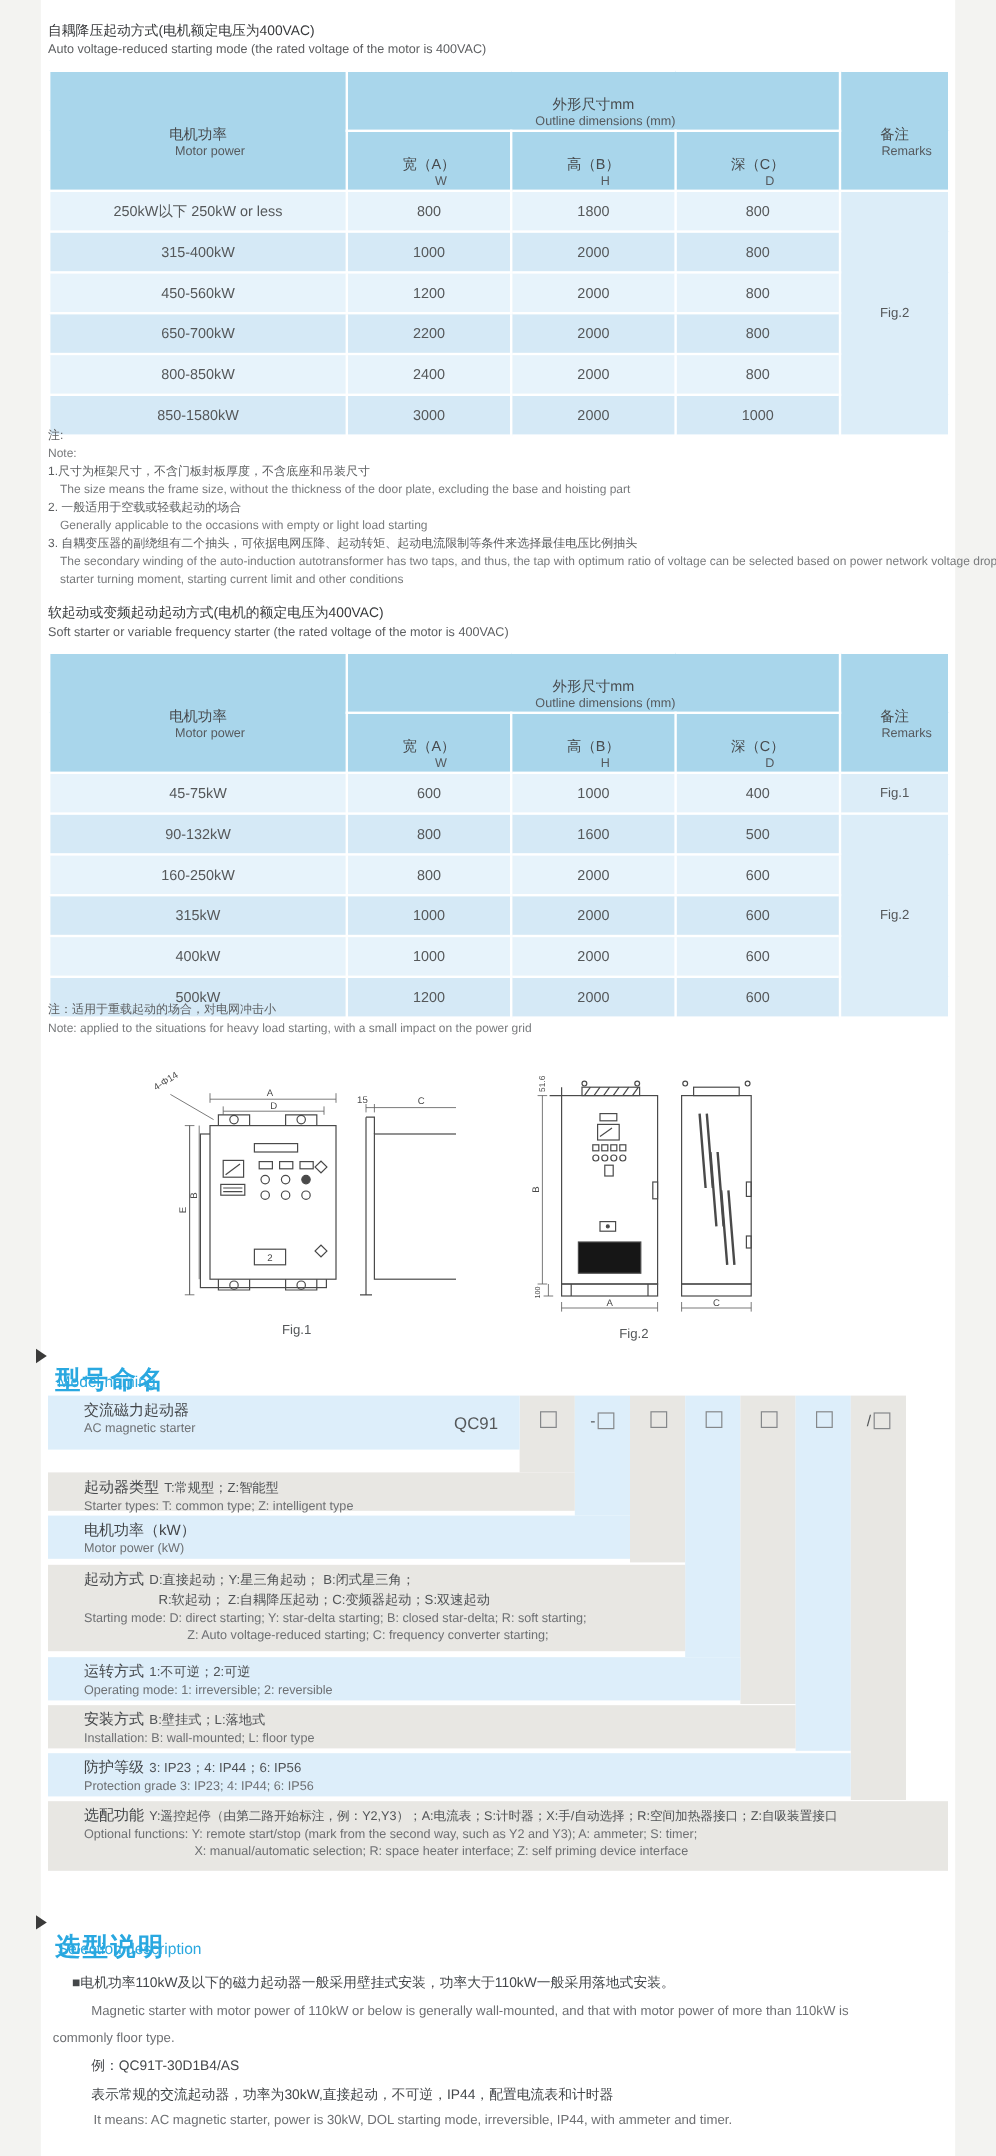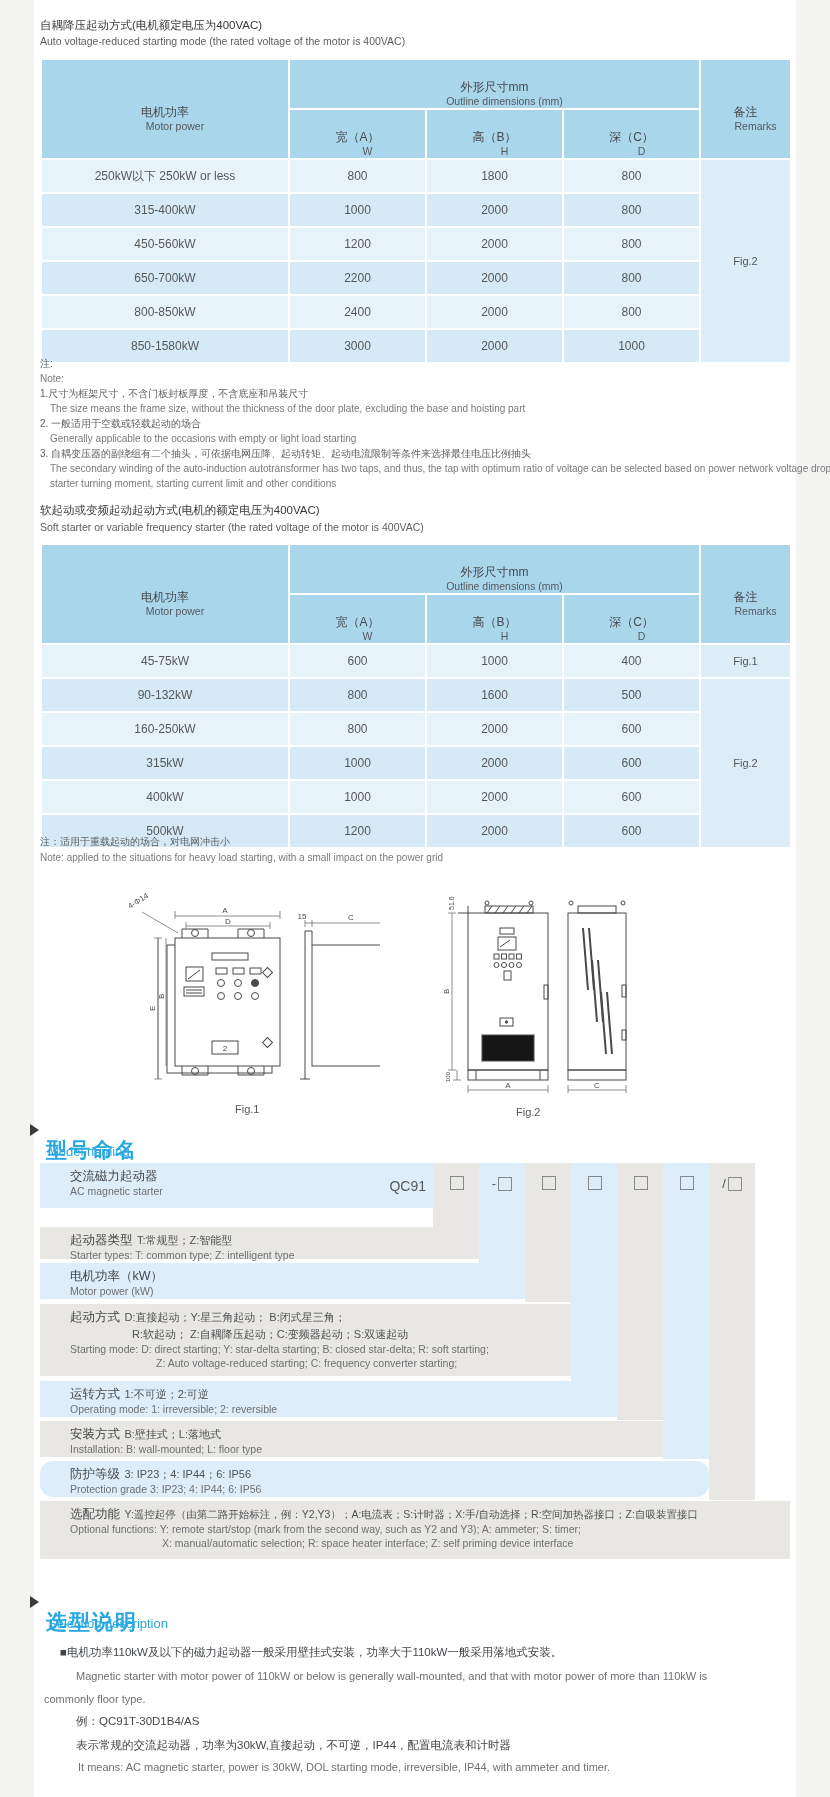--- a/index.html
+++ b/index.html
@@ -37,21 +37,21 @@
   .sec-h-zh{position:absolute;font-size:21px;font-weight:bold;color:#29a8e0;letter-spacing:2px;margin-top:24px;}
   .sec-h-en{position:absolute;font-size:13px;color:#29a8e0;}
   
   .model{position:absolute;left:40px;top:1163px;width:750px;height:397px;}
   .m-row{position:absolute;left:0;box-sizing:border-box;padding:4px 8px 0 30px;}
   .m-blue{background:#ddeefa;} .m-grey{background:#e8e7e3;}
   .m-zh{font-size:12.5px;color:#44474a;}
   .m-detail{font-size:11px;color:#505356;}
   .m-en{font-size:10.5px;color:#6e7073;line-height:14px;display:block;}
   .m-line{line-height:16px;}
-  .m-code{position:absolute;right:7px;top:50%;transform:translateY(-50%);font-size:14px;color:#55585a;}
+  .m-code{position:absolute;right:18px;top:50%;transform:translateY(-50%);font-size:14px;color:#55585a;}
   .stripe{position:absolute;top:0;width:46px;}
   .stripe .boxwrap{position:absolute;top:13px;left:0;width:100%;display:flex;justify-content:center;align-items:center;}
   .code-box{display:inline-block;width:14px;height:14px;border:1px solid #85888a;box-sizing:border-box;}
   .box-prefix{font-size:13px;color:#55585a;margin-right:2px;}
   
   .sel-line{position:absolute;font-size:11.5px;color:#44474a;white-space:nowrap;}
   .sel-line.en{font-size:11px;color:#6e7073;}
 </style>
 </head>
 <body>
@@ -443,21 +443,21 @@
       <span class="m-en" style="padding-left:86px;">Z: Auto voltage-reduced starting; C: frequency converter starting;</span>
     </div>
     <div class="m-row m-blue" style="top:218px;width:577px;height:36px;">
       <div class="m-line"><span class="m-zh">运转方式</span> <span class="m-detail">1:不可逆；2:可逆</span></div>
       <span class="m-en">Operating mode: 1: irreversible; 2: reversible</span>
     </div>
     <div class="m-row m-grey" style="top:258px;width:623px;height:36px;">
       <div class="m-line"><span class="m-zh">安装方式</span> <span class="m-detail">B:壁挂式；L:落地式</span></div>
       <span class="m-en">Installation: B: wall-mounted; L: floor type</span>
     </div>
-    <div class="m-row m-blue" style="top:298px;width:669px;height:36px;border-radius:13px;">
+    <div class="m-row m-blue" style="top:298px;width:669px;height:36px;">
       <div class="m-line"><span class="m-zh">防护等级</span> <span class="m-detail">3: IP23；4: IP44；6: IP56</span></div>
       <span class="m-en">Protection grade  3: IP23; 4: IP44; 6: IP56</span>
     </div>
     <div class="m-row m-grey" style="top:338px;width:750px;height:58px;">
       <div class="m-line"><span class="m-zh">选配功能</span> <span class="m-detail" style="font-size:10.5px;">Y:遥控起停（由第二路开始标注，例：Y2,Y3）；A:电流表；S:计时器；X:手/自动选择；R:空间加热器接口；Z:自吸装置接口</span></div>
       <span class="m-en">Optional functions: Y: remote start/stop (mark from the second way, such as Y2 and Y3); A: ammeter; S: timer;</span>
       <span class="m-en" style="padding-left:92px;">X: manual/automatic selection; R: space heater interface; Z: self priming device interface</span>
     </div>
   </div>
 

